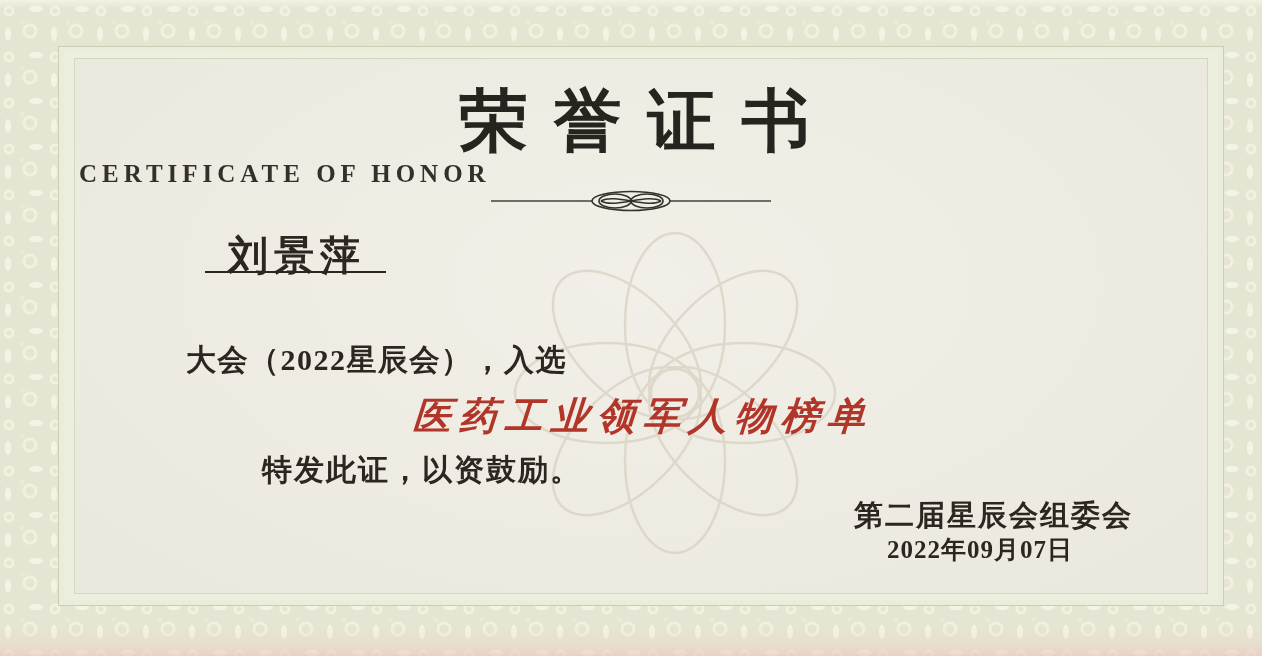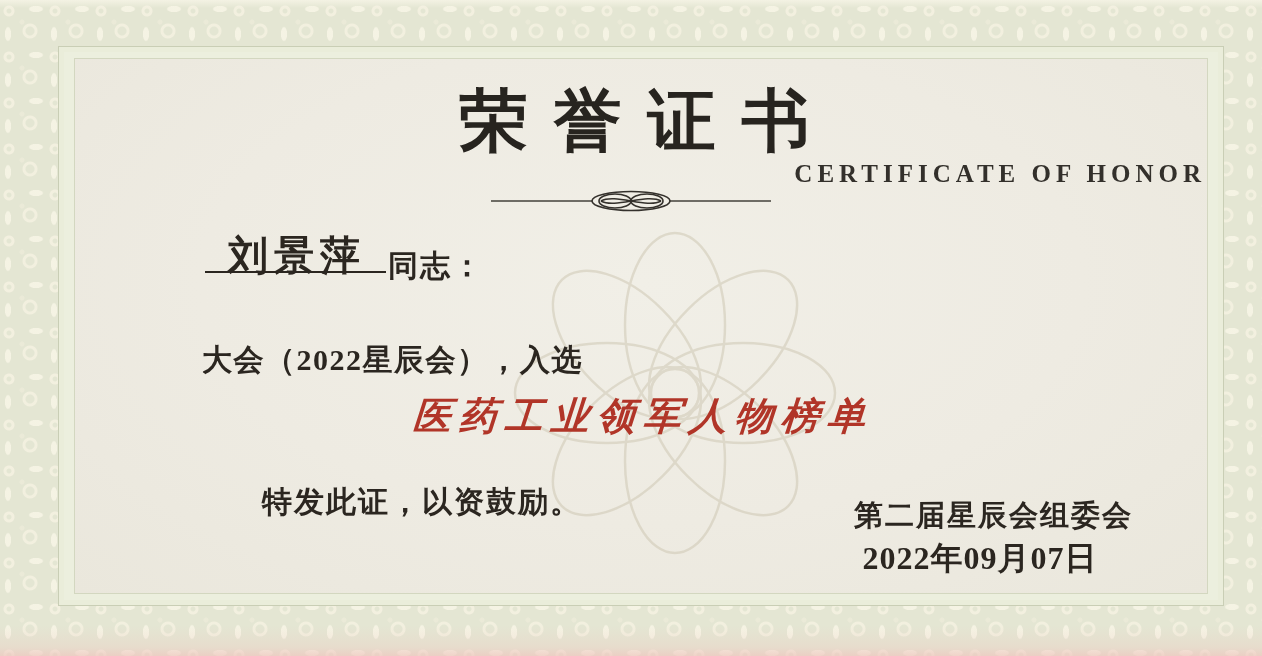--- a/index.html
+++ b/index.html
@@ -55,21 +55,21 @@
 
   .title {
     left: 76px; right: 76px; top: 84px;
     text-align: center;
     font-size: 68px; font-weight: bold; line-height: 74px;
     letter-spacing: 26px; padding-left: 13px;
     color: #27241f;
   }
   .subtitle {
     left: 76px; right: 76px; top: 160px;
-    text-align: right;
+    text-align: left;
     font-size: 25px; font-weight: bold; line-height: 27px;
     letter-spacing: 5px; padding-left: 3px;
     color: #33302b;
   }
   .divider { left: 489px; top: 190px; width: 284px; height: 22px; }
 
   .name-underline {
     left: 205px; top: 240px; width: 178px; height: 31px;
     border-bottom: 2px solid #2b2620;
     text-align: center;
@@ -81,49 +81,48 @@
     left: 388px; top: 246px;
     font-size: 30px; font-weight: bold; color: #2b2620;
     letter-spacing: 2px;
   }
   .body-line-1 {
     left: 240px; top: 296px;
     font-size: 30px; font-weight: bold; color: #2b2620;
     letter-spacing: 1.5px; white-space: nowrap;
   }
   .body-line-2 {
-    left: 202px; top: 340px;
+    left: 186px; top: 340px;
     font-size: 30px; font-weight: bold; color: #2b2620;
     letter-spacing: 1.5px; white-space: nowrap;
   }
   .award-title {
     left: 76px; right: 76px; top: 391px;
     text-align: center;
     font-size: 38px; font-weight: bold; font-style: italic;
     letter-spacing: 8px; padding-left: 4px;
     color: #b13528;
     transform: skewX(-4deg);
   }
   .closing {
     left: 262px; top: 450px;
     font-size: 30px; font-weight: bold; color: #2b2620;
     letter-spacing: 2px;
-    margin-top: 32px;
   }
   .signature-block {
     right: 149px; top: 499px;
     text-align: center;
   }
   .issuer {
     font-size: 29px; font-weight: bold; color: #2b2620;
     letter-spacing: 2px; line-height: 32px; margin-left: 27px;
   }
   .issue-date {
-    margin-top: 12px;
-    font-size: 32px; font-weight: bold; color: #2b2620;
+    margin-top: 4px;
+    font-size: 25px; font-weight: bold; color: #2b2620;
     letter-spacing: 1px; line-height: 30px;
   }
 </style>
 </head>
 <body>
 
 <div class="certificate">
 
   <div class="frame-band"></div>
   <div class="inner-panel"></div>
@@ -150,21 +149,20 @@
     <g fill="none" stroke="#34312c" stroke-width="1.6">
       <ellipse cx="142" cy="11" rx="39" ry="9.5"></ellipse>
       <ellipse cx="126" cy="11" rx="16" ry="7"></ellipse>
       <ellipse cx="158" cy="11" rx="16" ry="7"></ellipse>
       <path d="M112 11 C 126 3, 158 19, 172 11"></path>
       <path d="M112 11 C 126 19, 158 3, 172 11"></path>
     </g>
   </svg>
 
   <div class="abs name-underline">刘景萍</div>
-  <div class="abs salutation">同志：</div>
 
   <div class="abs body-line-2">大会（2022星辰会），入选</div>
 
   <div class="abs award-title">医药工业领军人物榜单</div>
 
   <div class="abs closing">特发此证，以资鼓励。</div>
 
   <div class="abs signature-block">
     <div class="issuer">第二届星辰会组委会</div>
     <div class="issue-date">2022年09月07日</div>

